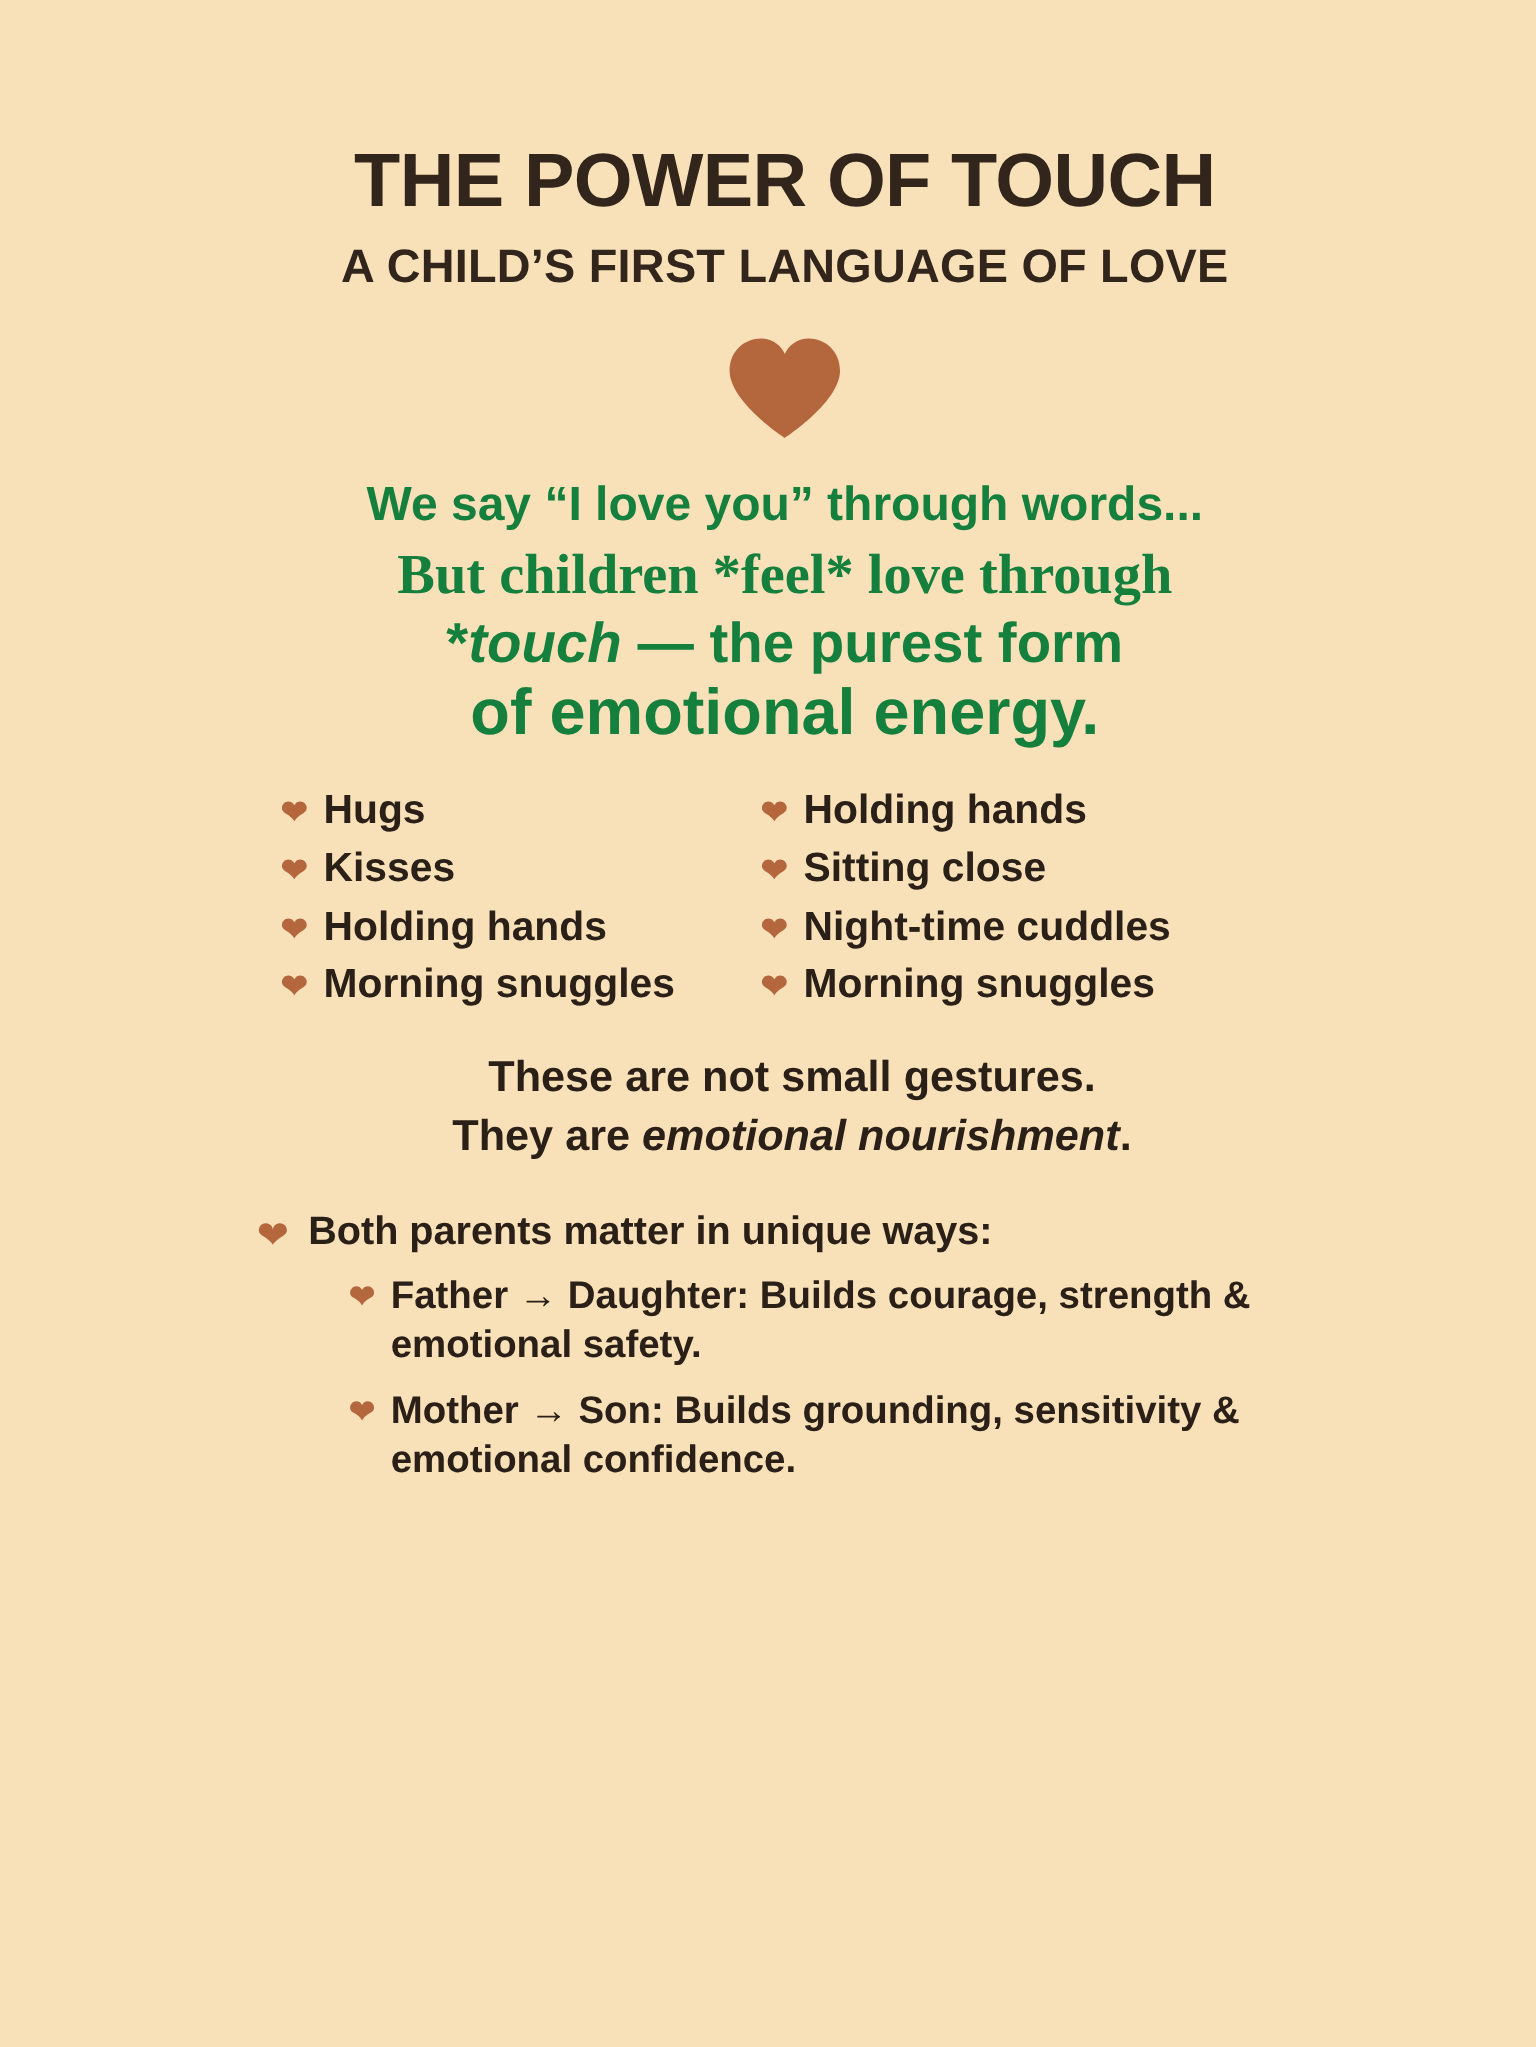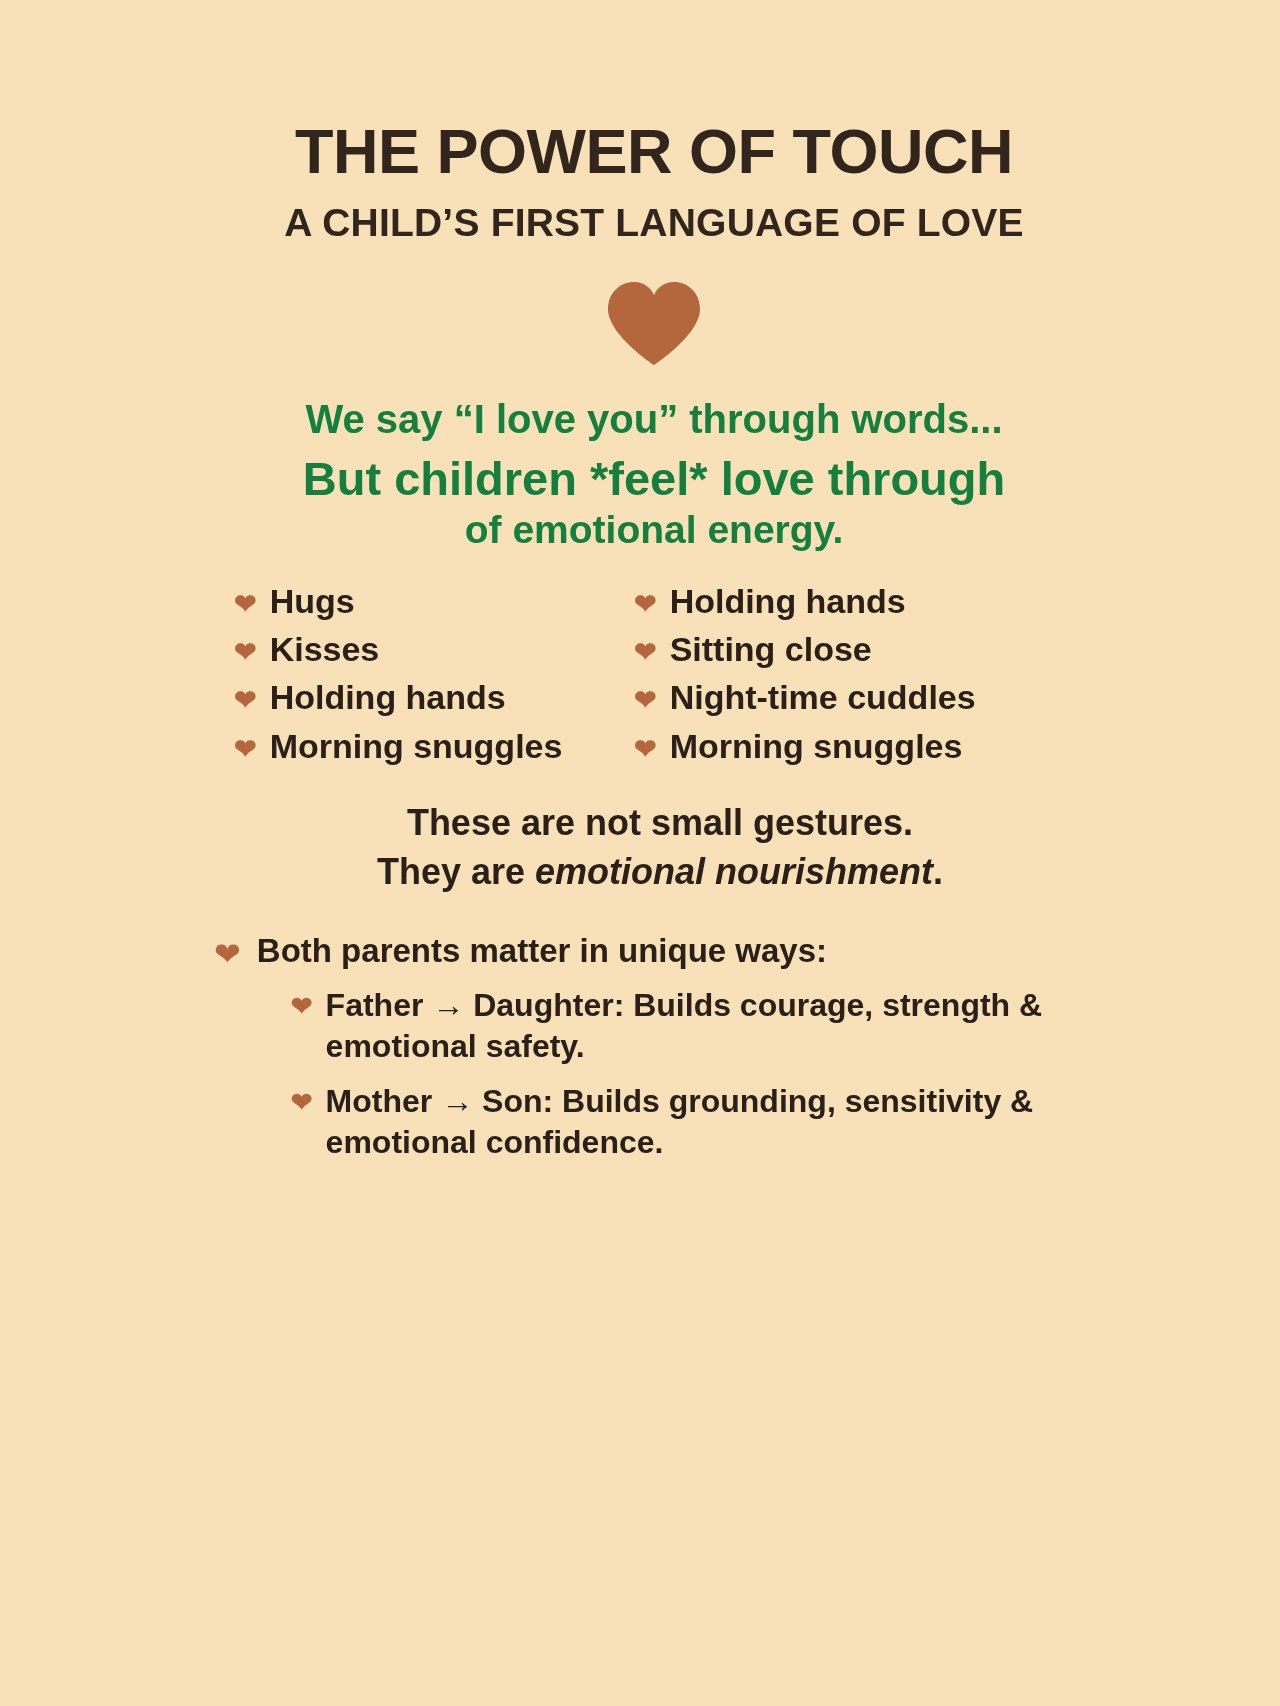--- a/index.html
+++ b/index.html
@@ -47,23 +47,23 @@
     font-size: 86px;
   }
   .lead {
     text-align: center;
     font-weight: bold;
     color: #15803d;
     line-height: 1.18;
     margin: 0;
   }
   .lead .l1 { font-size: 40px; display: block; margin-bottom: 8px; }
-  .lead .l2 { font-size: 47px; display: block; }
+  .lead .l2 { font-size: 47px; display: block; font-family: Liberation Serif, serif; }
   .lead .l3 { font-size: 47px; display: block; }
-  .lead .l4 { font-size: 39px; display: block; }
+  .lead .l4 { font-size: 54px; display: block; }
   .lead em.touch {
     font-style: italic;
     font-weight: bold;
   }
 
   .two-cols {
     width: 880px;
     display: flex;
     margin-top: 30px;
     justify-content: flex-start;
@@ -171,20 +171,21 @@
 
   <div class="heart-big">
     <svg width="100" height="90" viewBox="0 0 100 90" aria-hidden="true">
       <path d="M50 86 C50 86 4 56 4 30 C4 13 17 3 30 3 C40 3 47 9 50 16 C53 9 60 3 70 3 C83 3 96 13 96 30 C96 56 50 86 50 86 Z" fill="#b4663c"></path>
     </svg>
   </div>
 
   <div class="lead">
     <span class="l1">We say “I love you” through words...</span>
     <span class="l2">But children *feel* love through</span>
+    <span class="l3"><span>*</span><em class="touch">touch</em><span> — the purest form</span></span>
     <span class="l4">of emotional energy.</span>
   </div>
 
   <div class="two-cols">
     <div class="col left">
       <div class="bullet-row">
         <span class="hrt">❤</span>
         <span>Hugs</span>
       </div>
       <div class="bullet-row">

